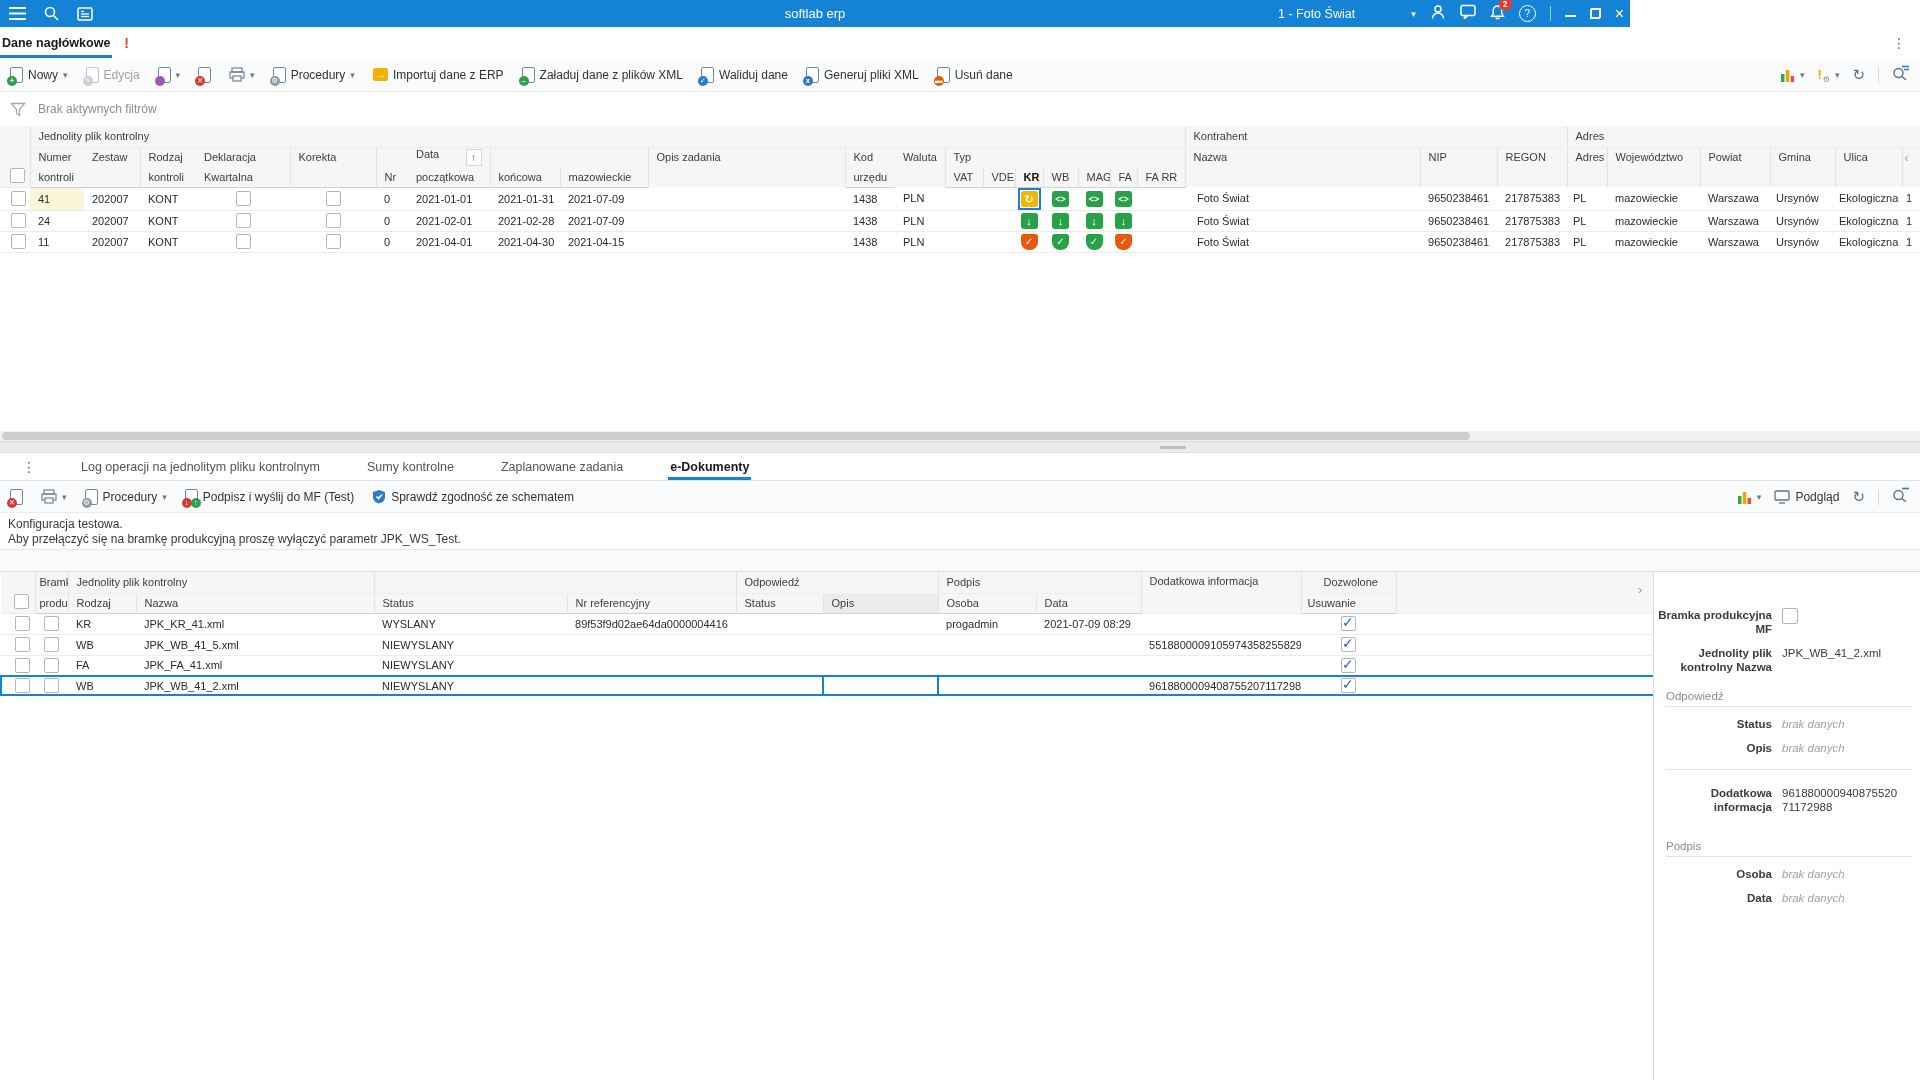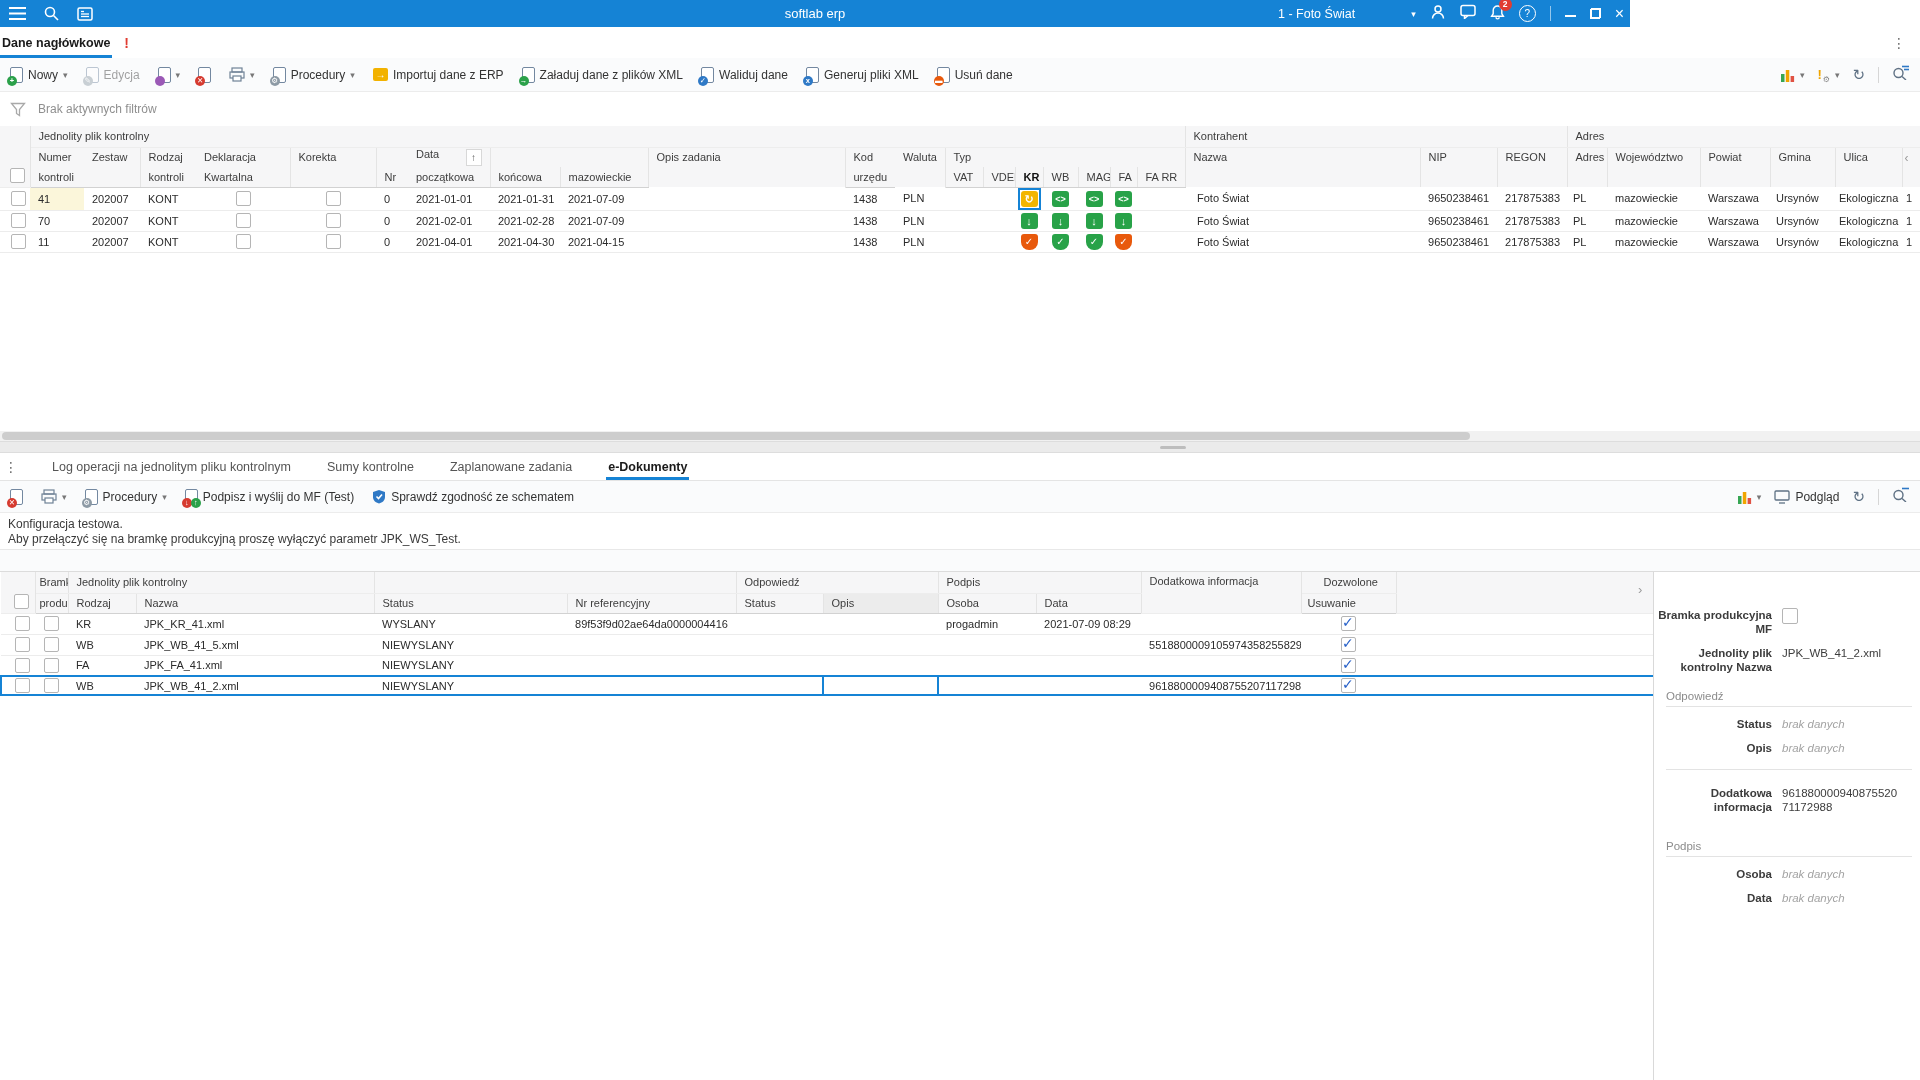--- a/index.html
+++ b/index.html
@@ -94,21 +94,21 @@
   tr.selrow td.focus-cell{border-left:2px solid #1583d5;border-right:2px solid #1583d5}
   th.selcol{background:#ececec}
 
   
   #hscroll{top:431px;left:0;width:1920px;height:10px;background:#f1f1f1}
   #hscroll .thumb{position:absolute;left:2px;top:1px;width:1468px;height:8px;background:#cdcdcd;border-radius:4px;cursor:pointer}
   #splitter{top:441px;left:0;width:1920px;height:12px;background:#ebebeb;border-top:1px solid #ddd;border-bottom:1px solid #ddd;box-sizing:border-box;cursor:row-resize}
   #splitter .handle{position:absolute;left:1160px;top:4px;width:26px;height:3px;background:#bdbdbd;border-radius:2px}
 
   
-  #tabs2{top:453px;left:0;width:1920px;height:28px;background:#fff;border-bottom:1px solid #e4e4e4;display:flex;align-items:center;gap:32px;padding-left:4px;box-sizing:border-box}
+  #tabs2{top:453px;left:0;width:1920px;height:28px;background:#fff;border-bottom:1px solid #e4e4e4;display:flex;align-items:center;gap:43px;padding-left:22px;box-sizing:border-box}
 
   
   #warning{top:513px;left:0;width:1920px;height:37px;background:#fff;border-bottom:1px solid #e8e8e8;padding:4px 0 0 8px;box-sizing:border-box}
   #warning div{font-size:12px;color:#3a3a3a;line-height:15px}
   #gapband{top:550px;left:0;width:1920px;height:21px;background:#fafbfc}
 
   
   #panel{top:571px;left:1653px;width:267px;height:509px;background:#fff;border-left:1px solid #d9d9d9;border-top:1px solid #dcdcdc;box-sizing:border-box;padding-top:36px}
   .prow{display:flex;margin-bottom:10px}
   .plabel{width:118px;text-align:right;font-weight:bold;font-size:11.5px;color:#3c3c3c;line-height:14px;flex:none}
@@ -395,21 +395,21 @@
       <td style="padding-right:0">217875383</td>
       <td style="padding-left:6px">PL</td>
       <td>mazowieckie</td>
       <td>Warszawa</td>
       <td style="padding-left:6px">Ursynów</td>
       <td style="padding:0 0 0 4px">Ekologiczna</td>
       <td style="padding:0 0 0 4px">1</td>
     </tr>
     <tr>
       <td class="ac" style="padding:0 0 0 6px"><span class="cb"></span></td>
-      <td class="ar">70</td>
+      <td class="ar">24</td>
       <td>202007</td>
       <td>KONT</td>
       <td class="ac"><span class="cb"></span></td>
       <td class="ac"><span class="cb"></span></td>
       <td class="ar" style="padding-right:6px">0</td>
       <td>2021-02-01</td>
       <td>2021-02-28</td>
       <td>2021-07-09</td>
       <td></td>
       <td class="ar">1438</td>

